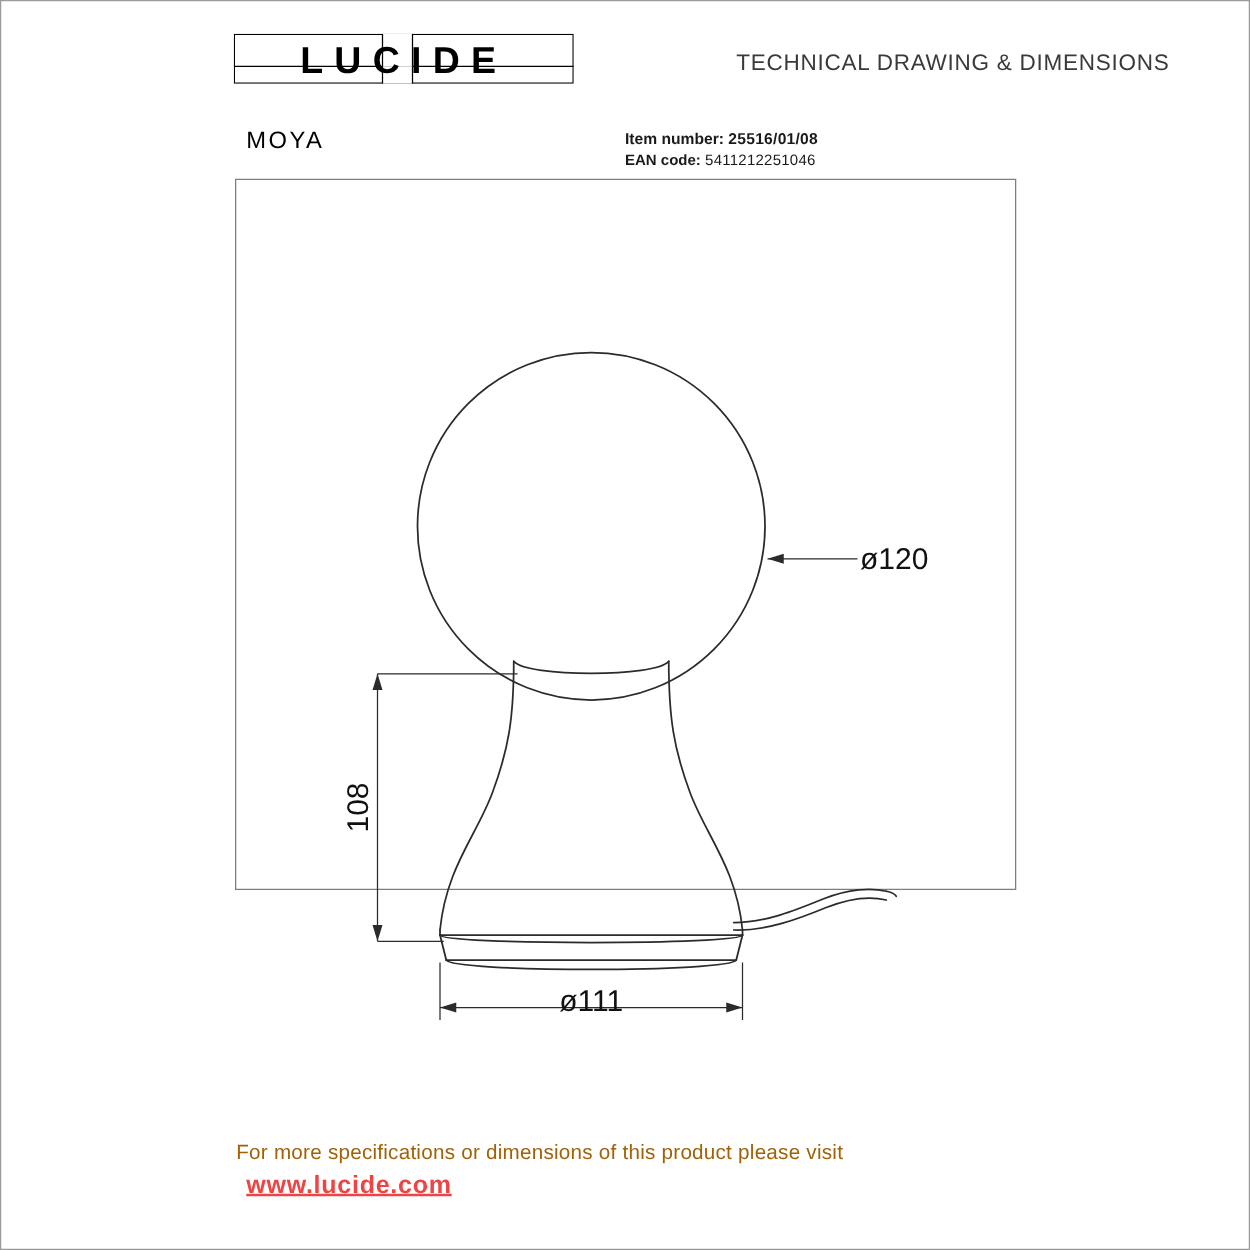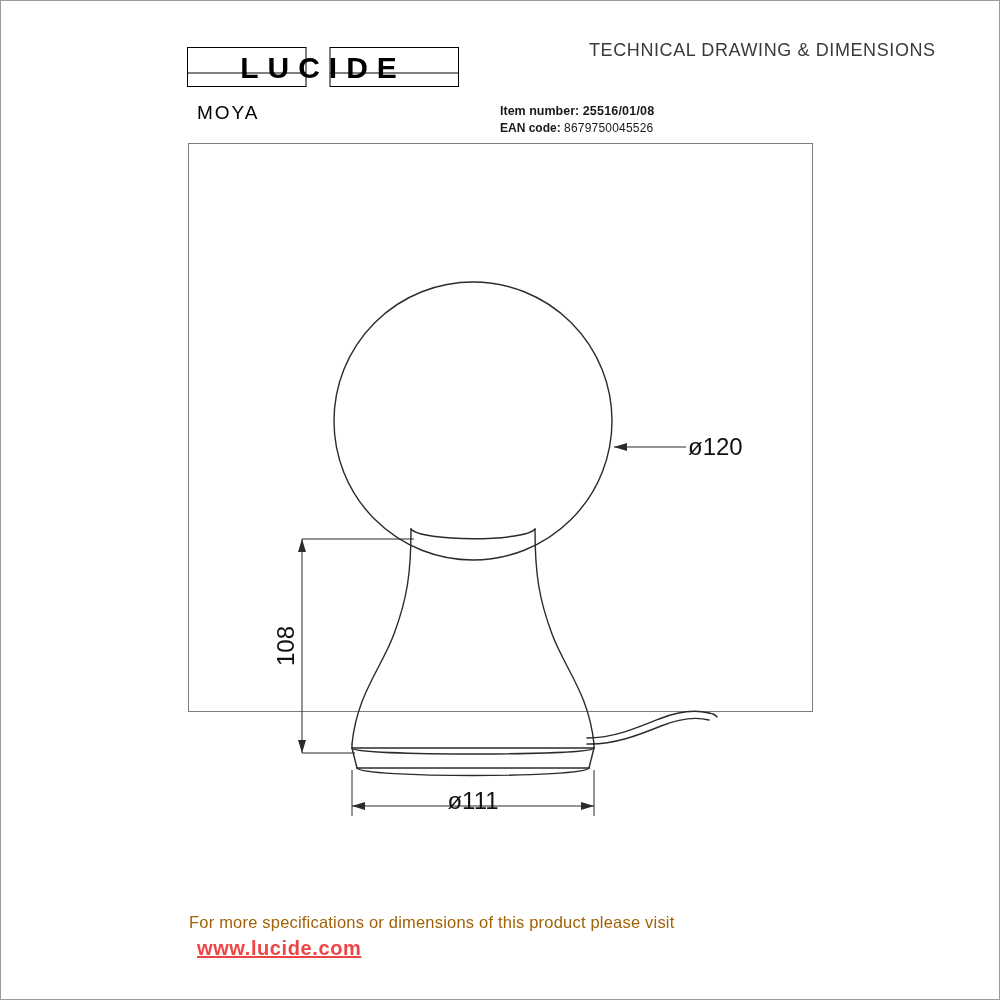--- a/index.html
+++ b/index.html
@@ -24,21 +24,21 @@
     height: 1000px;
     box-sizing: border-box;
     border: 1px solid #9a9a9a;
     background: #fff;
   }
 
   
   .logo-box {
     position: absolute;
     left: 186px;
-    top: 46px;
+    top: 26px;
     width: 272px;
     height: 40px;
   }
   .logo-box svg { display: block; }
 
   .tech-caption {
     position: absolute;
     left: 588px;
     top: 39px;
     font-size: 18px;
@@ -129,21 +129,21 @@
   <div class="tech-caption">TECHNICAL DRAWING &amp; DIMENSIONS</div>
 
   <div class="product-name">MOYA</div>
 
   <div class="item-number">
     <b>Item number:</b>
     <span class="v">25516/01/08</span>
   </div>
   <div class="ean-code">
     <b>EAN code:</b>
-    <span class="v">8679750045526</span>
+    <span class="v">5411212251046</span>
   </div>
 
   <div class="drawing-frame">
     <svg width="623" height="761" viewBox="0 0 623 761" xmlns="http://www.w3.org/2000/svg">
       <g fill="none" stroke="#2b2b2b" stroke-width="1.4" stroke-linejoin="round" stroke-linecap="round">
 
         <circle cx="284" cy="277" r="139"></circle>
 
         <path d="M 222 385
                  C 222 430, 218 455, 205 490

